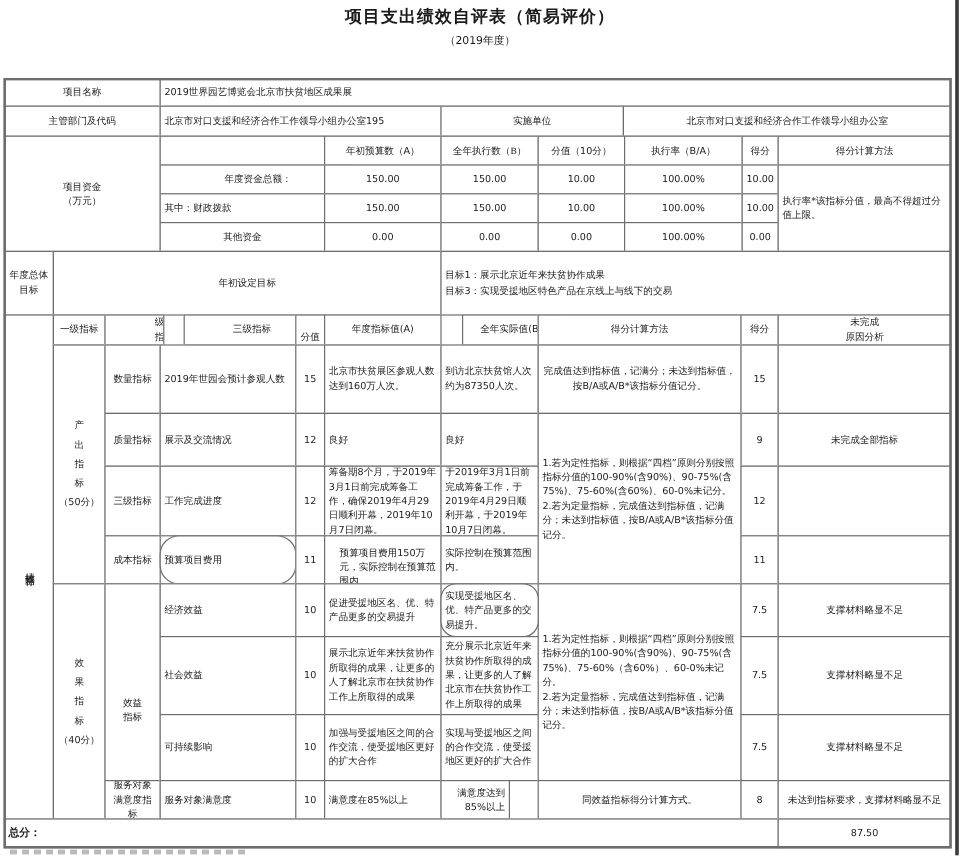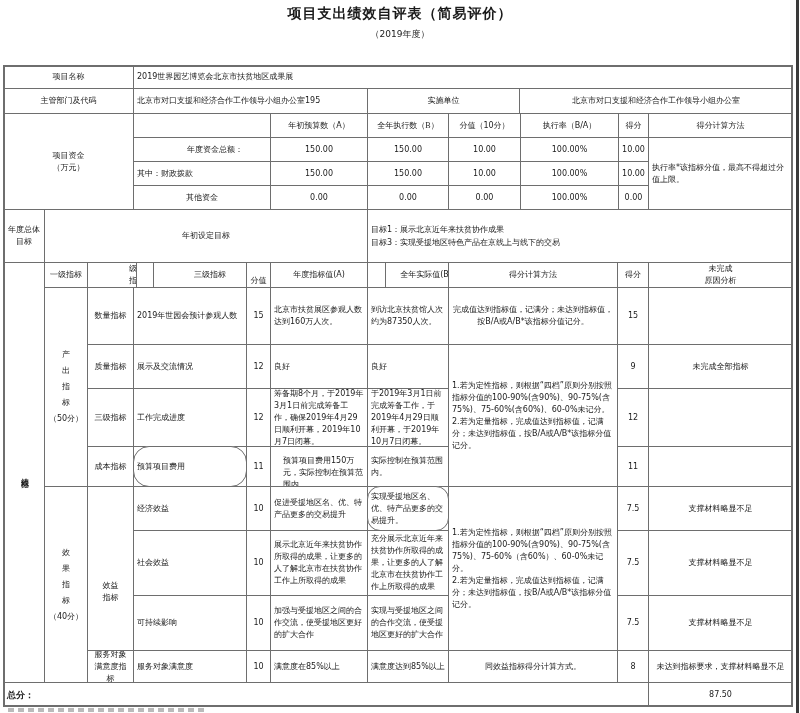--- a/index.html
+++ b/index.html
@@ -160,21 +160,21 @@
 <div class="c l" style="left:270px;top:595px;width:98px;height:56px;">加强与受援地区之间的合作交流，使受援地区更好的扩大合作</div>
 <div class="c l" style="left:367px;top:595px;width:82px;height:56px;">实现与受援地区之间的合作交流，使受援地区更好的扩大合作</div>
 <div class="c" style="left:617px;top:595px;width:32px;height:56px;">7.5</div>
 <div class="c" style="left:648px;top:595px;width:145px;height:56px;">支撑材料略显不足</div>
 
 <div class="c stack" style="left:87px;top:650px;width:47px;height:33px;">服务对象
 满意度指标</div>
 <div class="c l" style="left:133px;top:650px;width:114px;height:33px;">服务对象满意度</div>
 <div class="c" style="left:246px;top:650px;width:25px;height:33px;">10</div>
 <div class="c l" style="left:270px;top:650px;width:98px;height:33px;">满意度在85%以上</div>
-<div class="c l" style="left:367px;top:650px;width:82px;height:33px;">满意度达到85%以上</div>
+<div class="c l" style="left:367px;top:650px;width:58px;height:33px;text-align:right;">满意度达到85%以上</div>
 <div class="c" style="left:448px;top:650px;width:170px;height:33px;">同效益指标得分计算方式。</div>
 <div class="c" style="left:617px;top:650px;width:32px;height:33px;">8</div>
 <div class="c" style="left:648px;top:650px;width:145px;height:33px;">未达到指标要求，支撑材料略显不足</div>
 
 <div class="c l bold" style="left:3px;top:682px;width:646px;height:25px;">总分：</div>
 <div class="c" style="left:648px;top:682px;width:145px;height:25px;">87.50</div>
 
 <div class="outer"></div>
 <div class="scrollbar"></div>
 <div class="footnote"></div>

